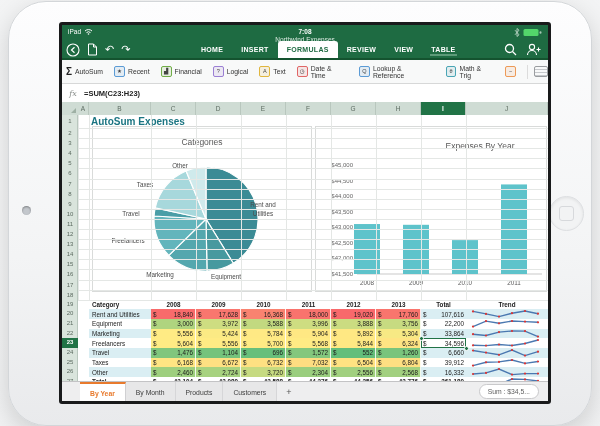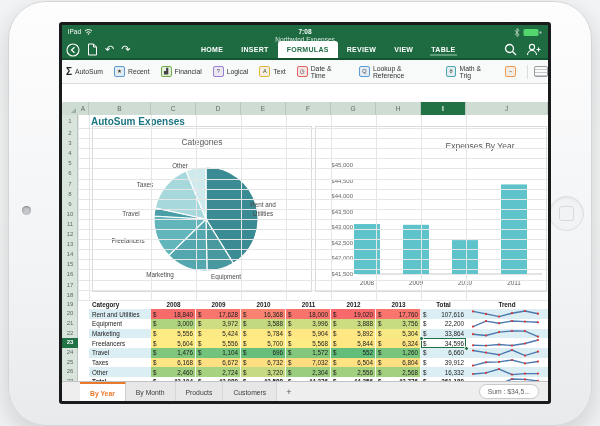--- a/index.html
+++ b/index.html
@@ -171,20 +171,24 @@
           <span class="fn-box" style="border: 1px solid rgb(74, 165, 181); background: rgba(74, 165, 181, 0.133);">θ</span>
           <span class="fn-label">Math &amp; Trig</span>
         </div>
         <div class="fn-item">
           <span class="fn-box" style="border: 1px solid rgb(237, 154, 87); background: rgba(237, 154, 87, 0.133);">−</span>
         </div>
         <div class="tb-sep"></div>
         <div class="kbd-icon"></div>
       </div>
 
+    <div class="abs" id="formulabar">
+      <span id="fx">fx</span>
+      <span id="formula-text">=SUM(C23:H23)</span>
+    </div>
 
     <div class="abs" id="colheaders">
       <div id="corner-tri"></div>
     <div class="colhdr" style="left: 16px; width: 11px;">A</div>
         <div class="colhdr" style="left: 27px; width: 62px;">B</div>
         <div class="colhdr" style="left: 89px; width: 45px;">C</div>
         <div class="colhdr" style="left: 134px; width: 45px;">D</div>
         <div class="colhdr" style="left: 179px; width: 45px;">E</div>
         <div class="colhdr" style="left: 224px; width: 45px;">F</div>
         <div class="colhdr" style="left: 269px; width: 45px;">G</div>

